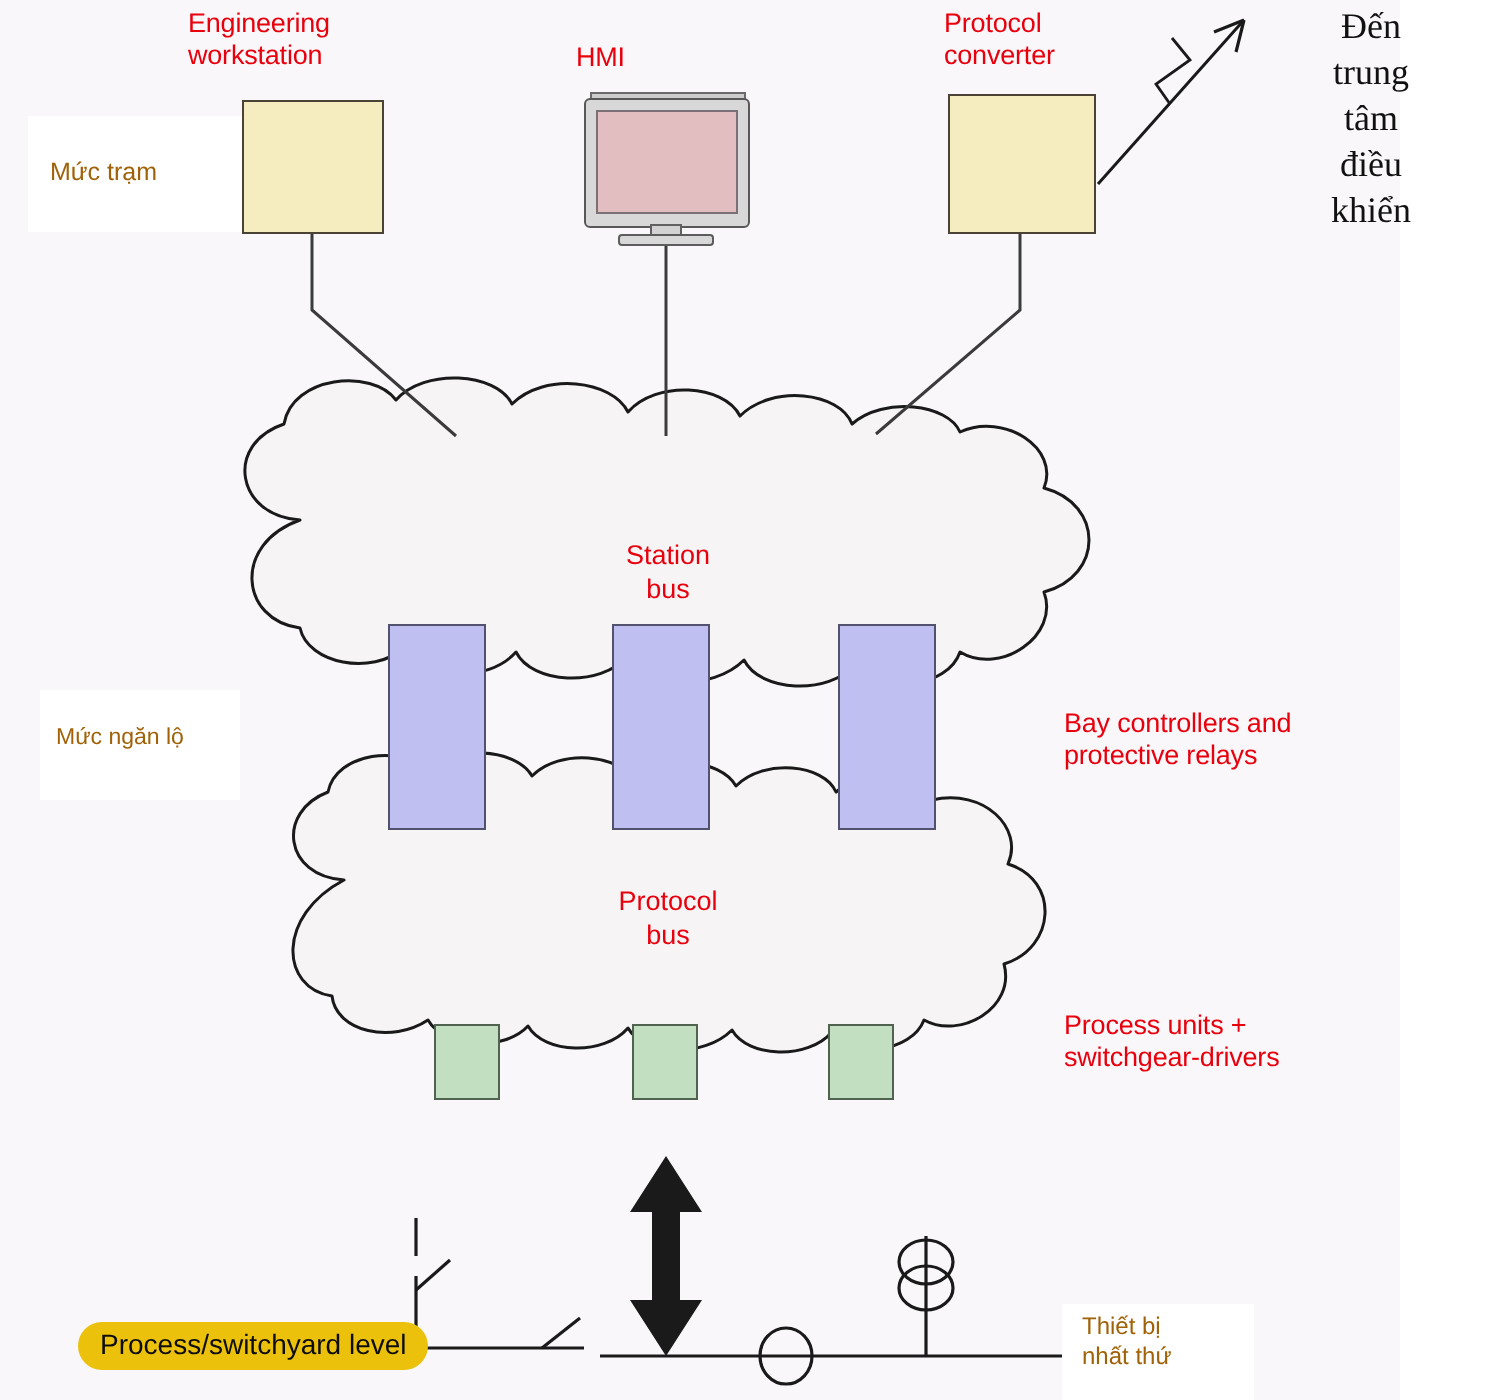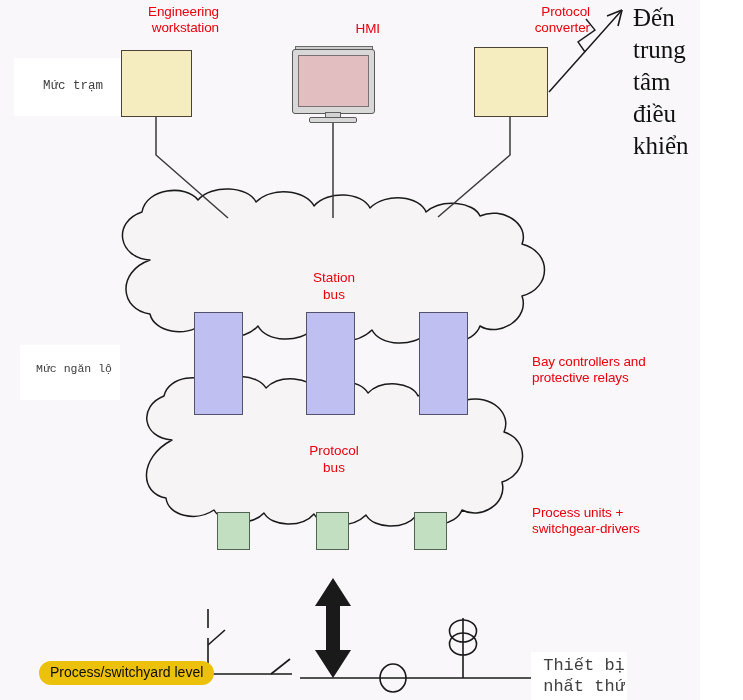--- a/index.html
+++ b/index.html
@@ -28,31 +28,30 @@
   }
   .lbl {
     position: absolute;
     color: #e8000d;
     font-family: "Liberation Sans", sans-serif;
     font-size: 13.5px;
     line-height: 16px;
     white-space: pre-line;
     letter-spacing: -0.1px;
   }
-  .lbl.center { text-align: right; }
+  .lbl.center { text-align: left; }
   .lbl.left { text-align: left; }
 
   .viet {
     position: absolute;
-    font-family: Liberation Mono, monospace;
-    color: #404040;
+    font-family: Liberation Sans, sans-serif;
+    color: #a16207;
     background: #ffffff;
     line-height: 1.22;
     white-space: pre-line;
-    text-align: center;
   }
   .viet-plain {
     position: absolute;
     font-family: "Liberation Serif", serif;
     color: #111111;
     background: transparent;
     line-height: 1.28;
     white-space: pre-line;
   }
   .bus-label {
@@ -250,24 +249,24 @@
   <div class="lbl left" style="left:532px; top:354px; width:200px;">Bay controllers and
 protective relays</div>
 
   <div class="lbl left" style="left:532px; top:505px; width:200px;">Process units +
 switchgear-drivers</div>
 
   <div class="viet" style="left:14px; top:58px; width:107px; height:58px; font-size:12.5px; padding-top:21px; box-sizing:border-box; padding-left:11px;">Mức trạm</div>
 
   <div class="viet" style="left:20px; top:345px; width:100px; height:55px; font-size:11.5px; padding-top:17px; box-sizing:border-box; padding-left:8px;">Mức ngăn lộ</div>
 
-  <div class="viet-plain" style="left:633px; top:2px; width:105px; font-size:25px;">Đến
+  <div class="viet-plain" style="left:633px; top:2px; width:105px; font-size:18px;text-align:center;">Đến
 trung
 tâm
 điều
 khiển</div>
 
-  <div class="viet" style="left:531px; top:652px; width:96px; height:48px; font-size:17px; padding-top:4px; box-sizing:border-box; padding-left:10px;">Thiết bị
+  <div class="viet" style="left:531px; top:652px; width:96px; height:48px; font-size:12px; padding-top:4px; box-sizing:border-box; padding-left:10px;">Thiết bị
 nhất thứ</div>
 
   <div class="highlight-chip" style="left:3px; top:661px;margin-left:36px;">Process/switchyard level</div>
 
 </div>
 
 </body></html>

